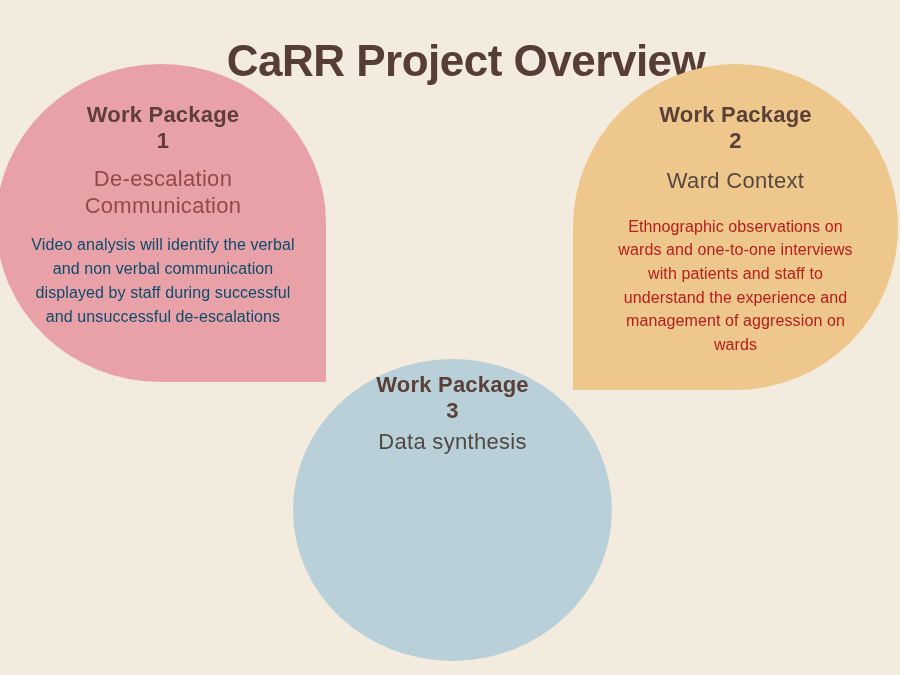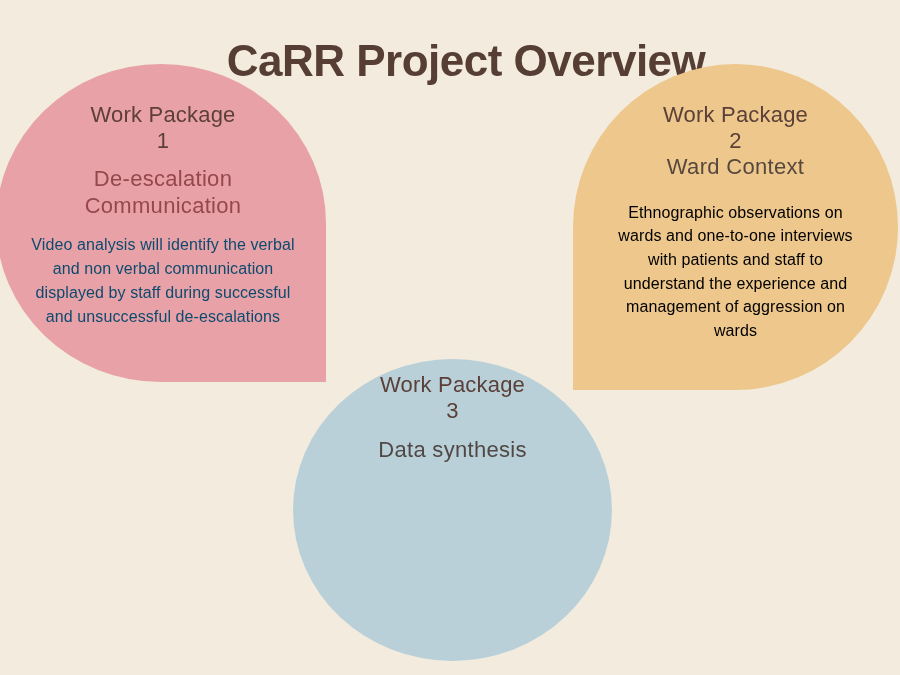--- a/index.html
+++ b/index.html
@@ -51,43 +51,43 @@
   .bubble-wp3 {
     left: 293px;
     top: 359px;
     width: 319px;
     height: 302px;
     border-radius: 50%;
     padding: 13px 10px 0 10px;
   }
   .wp-heading {
     font-size: 22px;
-    font-weight: normal;
+    font-weight: bold;
     line-height: 1.18;
     white-space: pre-line;
     letter-spacing: 0.2px;
   }
   .wp-subtitle {
     font-size: 22px;
     font-weight: 400;
     line-height: 1.22;
     white-space: pre-line;
     letter-spacing: 0.3px;
   }
   .wp-body {
     font-size: 16px;
     font-weight: 400;
     white-space: pre-line;
     letter-spacing: 0.1px;
   }
   .bubble-wp1 .wp-subtitle { margin-top: 12px; }
   .bubble-wp1 .wp-body   { margin-top: 13px; line-height: 1.5; }
-  .bubble-wp2 .wp-subtitle { }
+  .bubble-wp2 .wp-subtitle { margin-top: 14px; }
   .bubble-wp2 .wp-body   { margin-top: 20px; line-height: 1.48; }
-  .bubble-wp3 .wp-subtitle { margin-top: 13px; }
+  .bubble-wp3 .wp-subtitle { margin-top: 5px; }
   .bubble-wp3 .wp-body   { margin-top: 15px; line-height: 1.38; }
 </style>
 </head>
 <body>
 
 <div class="canvas" style="background: rgb(242, 235, 222);">
 
   <h1 class="page-title" style="color: rgb(87, 62, 53);">CaRR Project Overview</h1>
 
   <div class="bubble bubble-wp1" style="background: rgb(232, 162, 167);">
@@ -98,21 +98,21 @@
     <div class="wp-body" style="color: #0c4a6e;">Video analysis will identify the verbal
 and non verbal communication
 displayed by staff during successful
 and unsuccessful de-escalations</div>
   </div>
 
   <div class="bubble bubble-wp2" style="background: rgb(237, 199, 139);">
     <div class="wp-heading" style="color: rgb(90, 64, 56);">Work Package
 2</div>
     <div class="wp-subtitle" style="color: rgb(87, 72, 63);">Ward Context</div>
-    <div class="wp-body" style="color: #000000;">Ethnographic observations on
+    <div class="wp-body" style="color: #b91c1c;">Ethnographic observations on
 wards and one-to-one interviews
 with patients and staff to
 understand the experience and
 management of aggression on
 wards</div>
   </div>
 
   <div class="bubble bubble-wp3" style="background: rgb(186, 208, 217);">
     <div class="wp-heading" style="color: rgb(90, 64, 56);">Work Package
 3</div>

